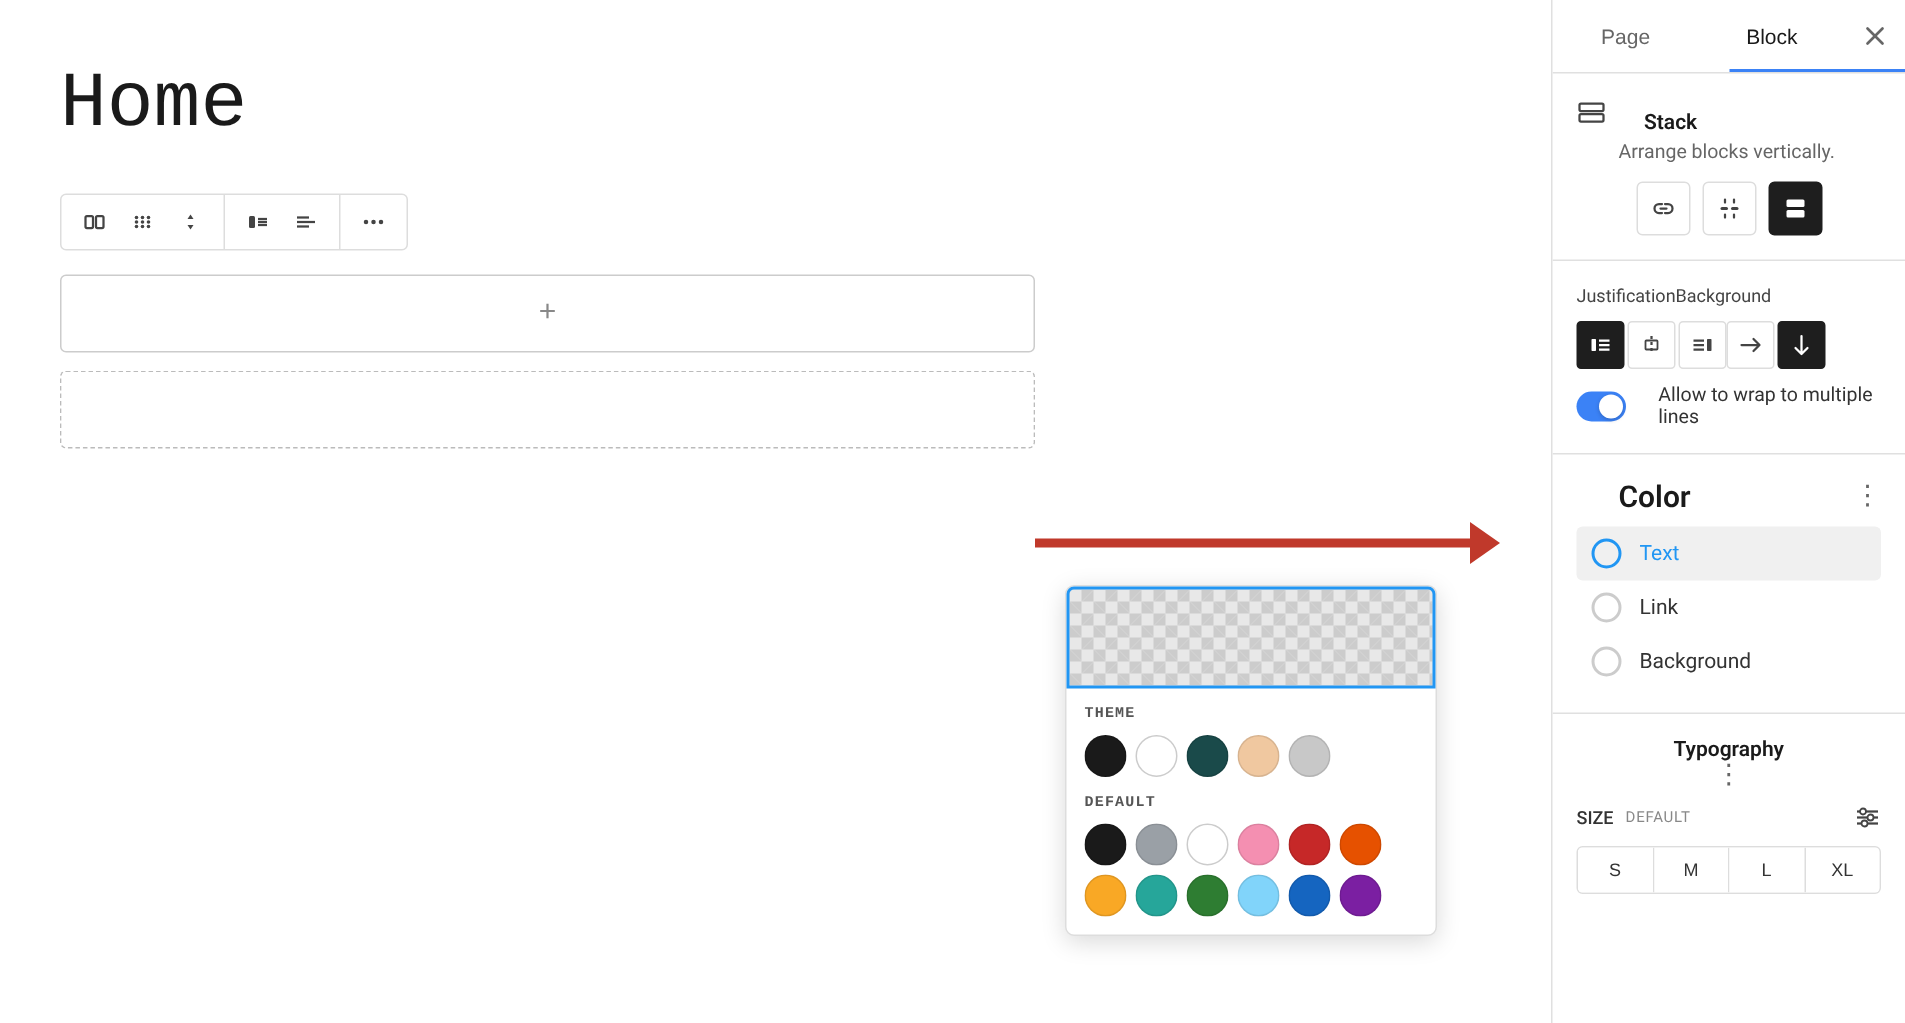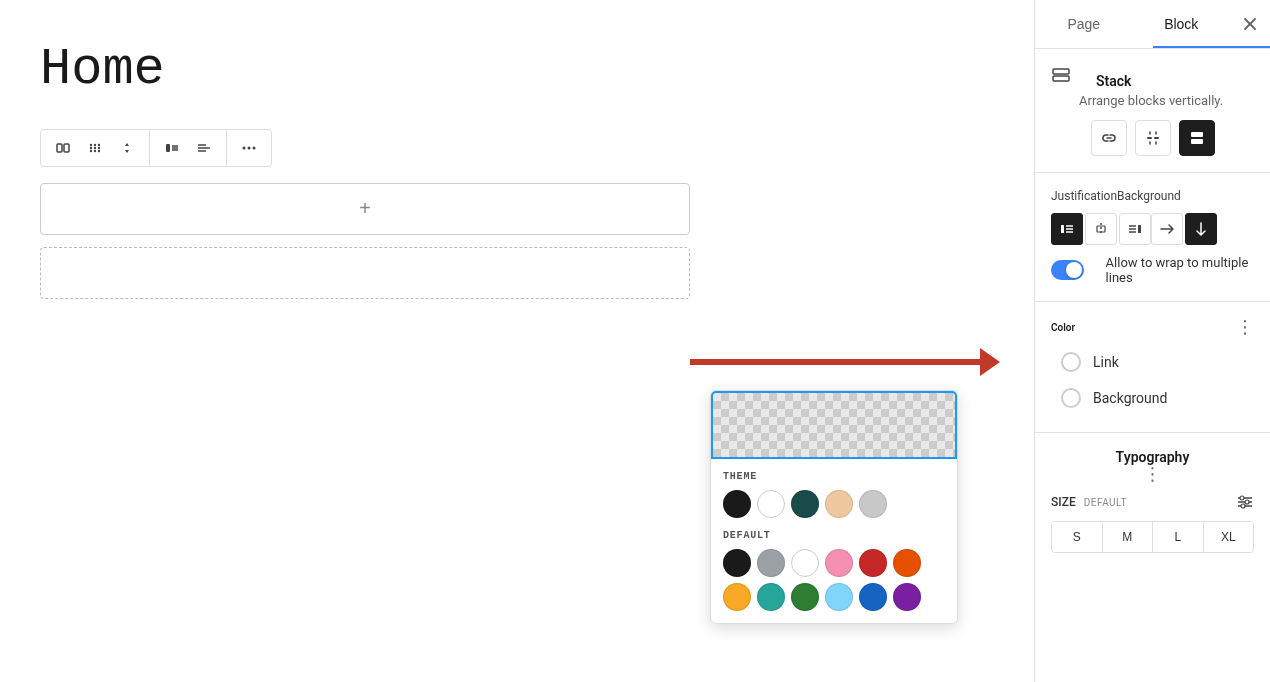--- a/index.html
+++ b/index.html
@@ -394,23 +394,24 @@
       padding: 16px;
       border-bottom: 1px solid #e0e0e0;
     }
     .color-section-header {
       display: flex;
       align-items: center;
       justify-content: space-between;
       margin-bottom: 8px;
     }
     .color-section-title {
-      font-size: 10px;
+      font-size: 20px;
       font-weight: 600;
       color: #1a1a1a;
+      margin-left: 28px;
     }
     .more-btn {
       cursor: pointer;
       color: #666;
       font-size: 18px;
       line-height: 1;
     }
 
     .color-option {
       display: flex;
@@ -695,20 +696,24 @@
       <span class="wrap-label">Allow to wrap to multiple lines</span>
     </div>
   </div>
 
   <div class="color-section">
     <div class="color-section-header">
       <span class="color-section-title">Color</span>
       <span class="more-btn">⋮</span>
     </div>
 
+    <div class="color-option active">
+      <div class="color-option-circle" style="border-color:#2196F3;"></div>
+      <span class="color-option-label active">Text</span>
+    </div>
     <div class="color-option">
       <div class="color-option-circle"></div>
       <span class="color-option-label">Link</span>
     </div>
     <div class="color-option">
       <div class="color-option-circle"></div>
       <span class="color-option-label">Background</span>
     </div>
   </div>
 

